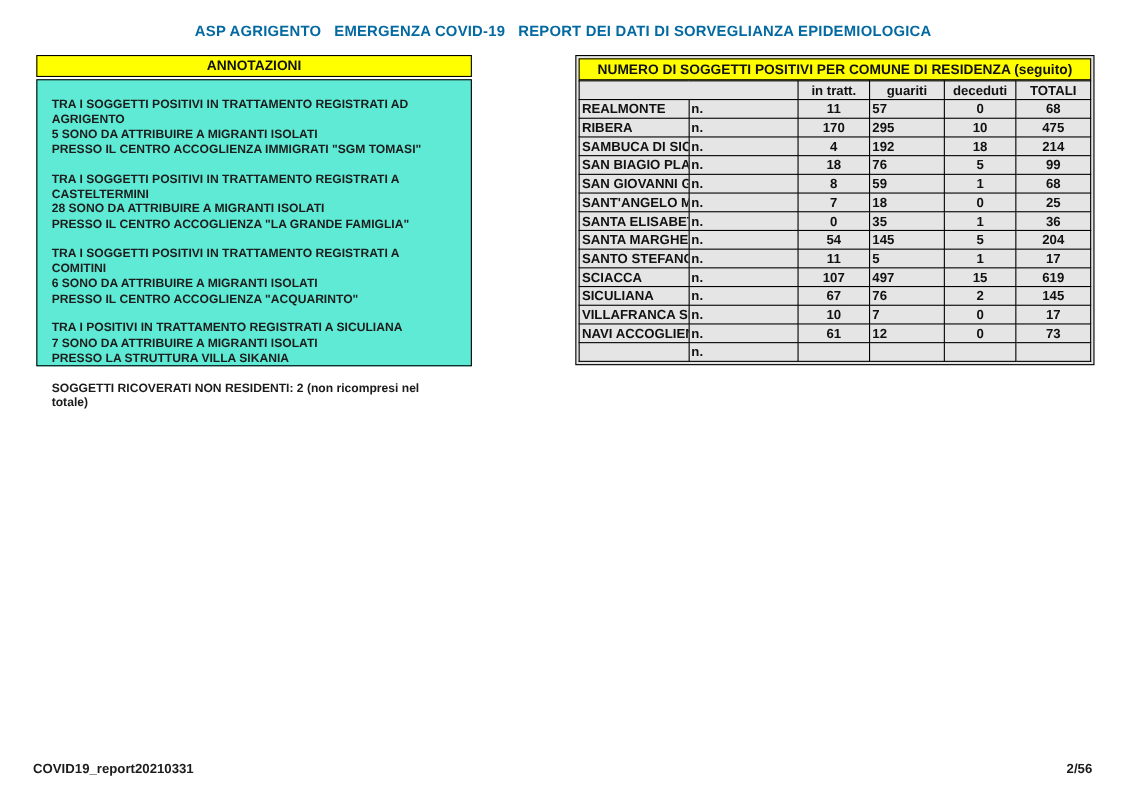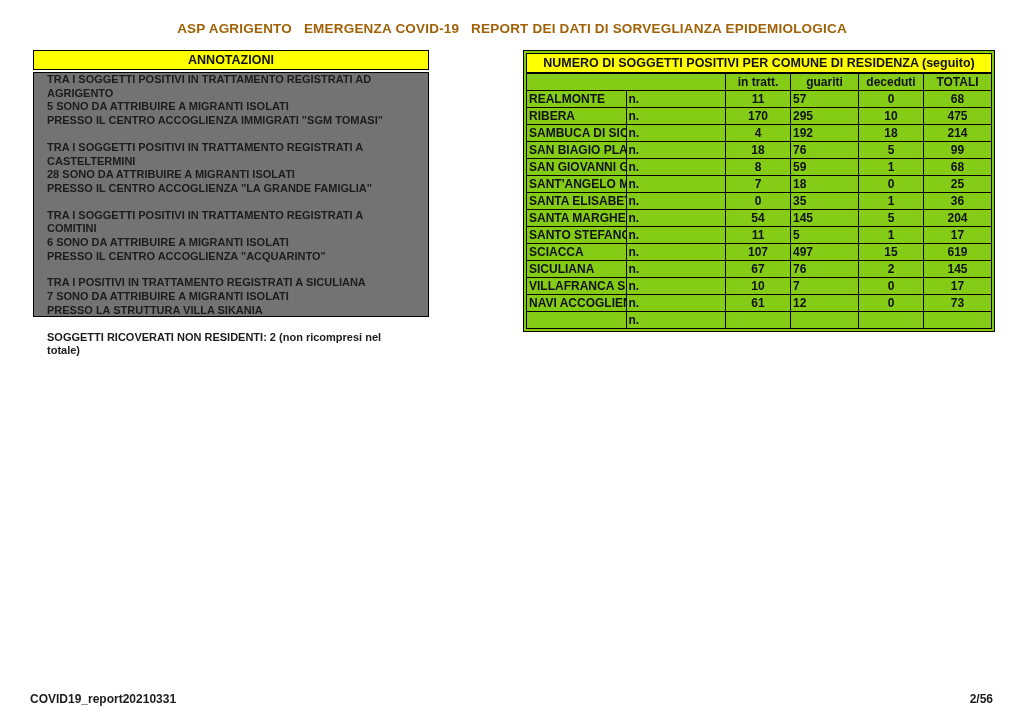--- a/index.html
+++ b/index.html
@@ -2,38 +2,38 @@
 <html><head>
 <meta charset="utf-8">
 <style>
   html,body{margin:0;padding:0;}
   body{
     width:1024px;height:725px;position:relative;background:#ffffff;
     font-family:"Liberation Sans", sans-serif;color:#1c1c1c;overflow:hidden;
   }
   .page-title{
     position:absolute;top:21px;left:0;width:1024px;text-align:center;
-    font-size:13.5px;font-weight:bold;white-space:pre;letter-spacing:0.2px;color:#a16207;
+    font-size:13.5px;font-weight:bold;white-space:pre;letter-spacing:0.2px;color:#0369a1;
   }
   
   .annotations-panel{position:absolute;left:33px;top:50px;width:396px;}
   .yellow-bar{
     background:#ffff00;border:1px solid #000;text-align:center;
     font-weight:bold;font-size:12.5px;height:18px;line-height:18px;color:#111;
   }
   .annotations-body{
-    margin-top:2px;border:1px solid #000;height:227px;background:#737373;
-    padding:0 13px 16px 13px;font-size:11px;font-weight:bold;line-height:13.7px;
+    margin-top:2px;border:1px solid #000;height:227px;background:#5eead4;
+    padding:16px 13px 16px 13px;font-size:11px;font-weight:bold;line-height:13.7px;
   }
   .annotations-body .para{margin:0 0 13px 0;}
   .annotations-body .para:last-child{margin-bottom:0;}
   
   .table-panel{
     position:absolute;left:523px;top:50px;width:466px;
-    border:1px solid #000;padding:2px;background:#84cc16;
+    border:1px solid #000;padding:2px;background:#e5e5e5;
   }
   .table-panel .yellow-bar{font-size:12.5px;}
   table.positives{
     border-collapse:collapse;width:100%;table-layout:fixed;
     font-size:12px;font-weight:bold;color:#111;
   }
   table.positives td{
     border:1px solid #000;height:16px;padding:0 2px;overflow:hidden;white-space:nowrap;
   }
   td.c-comune{width:193px;text-align:left;padding-left:3px;}

